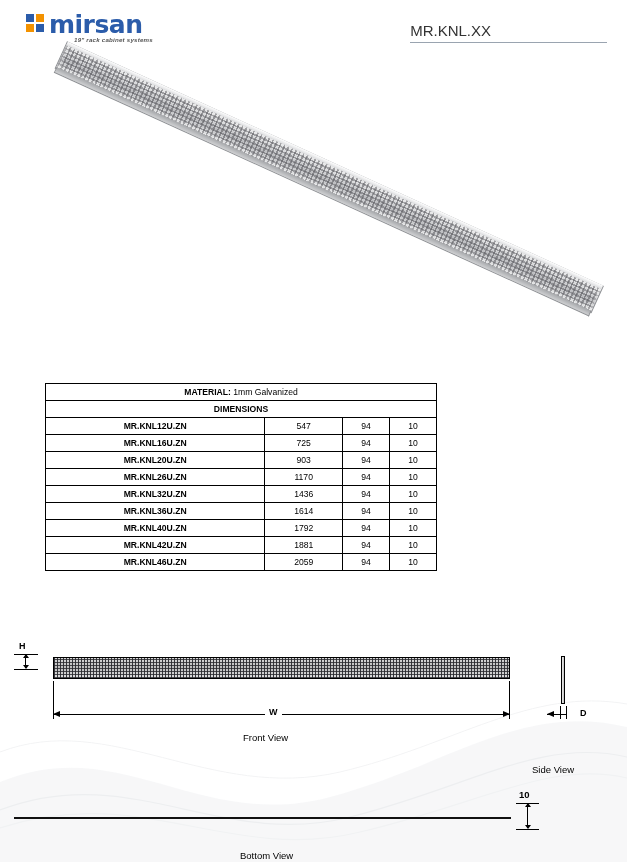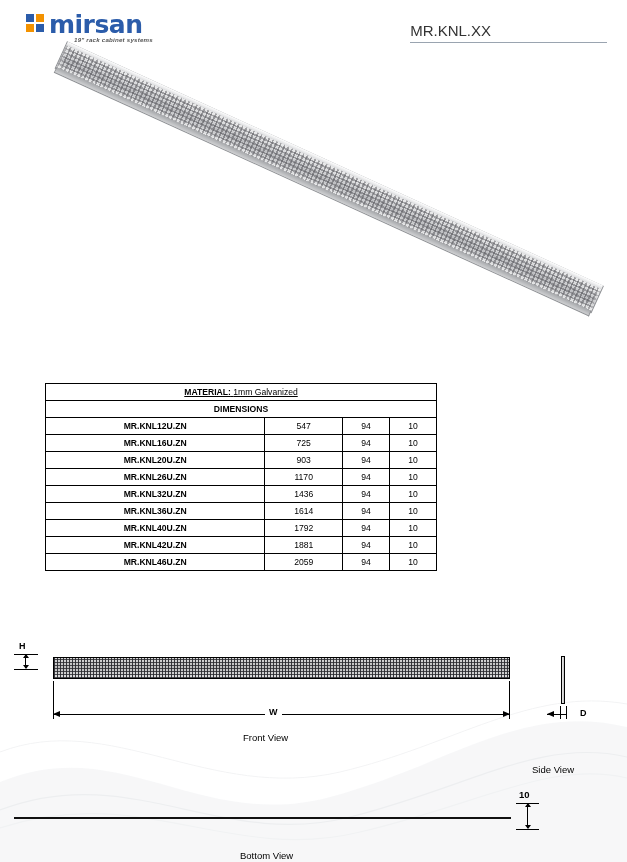--- a/index.html
+++ b/index.html
@@ -147,21 +147,20 @@
   }
   .spec-table td, .spec-table th {
     border: 1px solid #000;
     padding: 1px 2px;
     text-align: center;
     height: 17px;
     font-weight: bold;
   }
   .spec-table td.material {
     font-weight: bold;
-    text-decoration: underline;
   }
   .spec-table td.material span.val {
     font-weight: normal;
   }
   .spec-table td.num {
     font-weight: normal;
     margin-top: 44px;
   }
   .col-size  { width: 224px; }
   .col-w     { width: 56px; }

